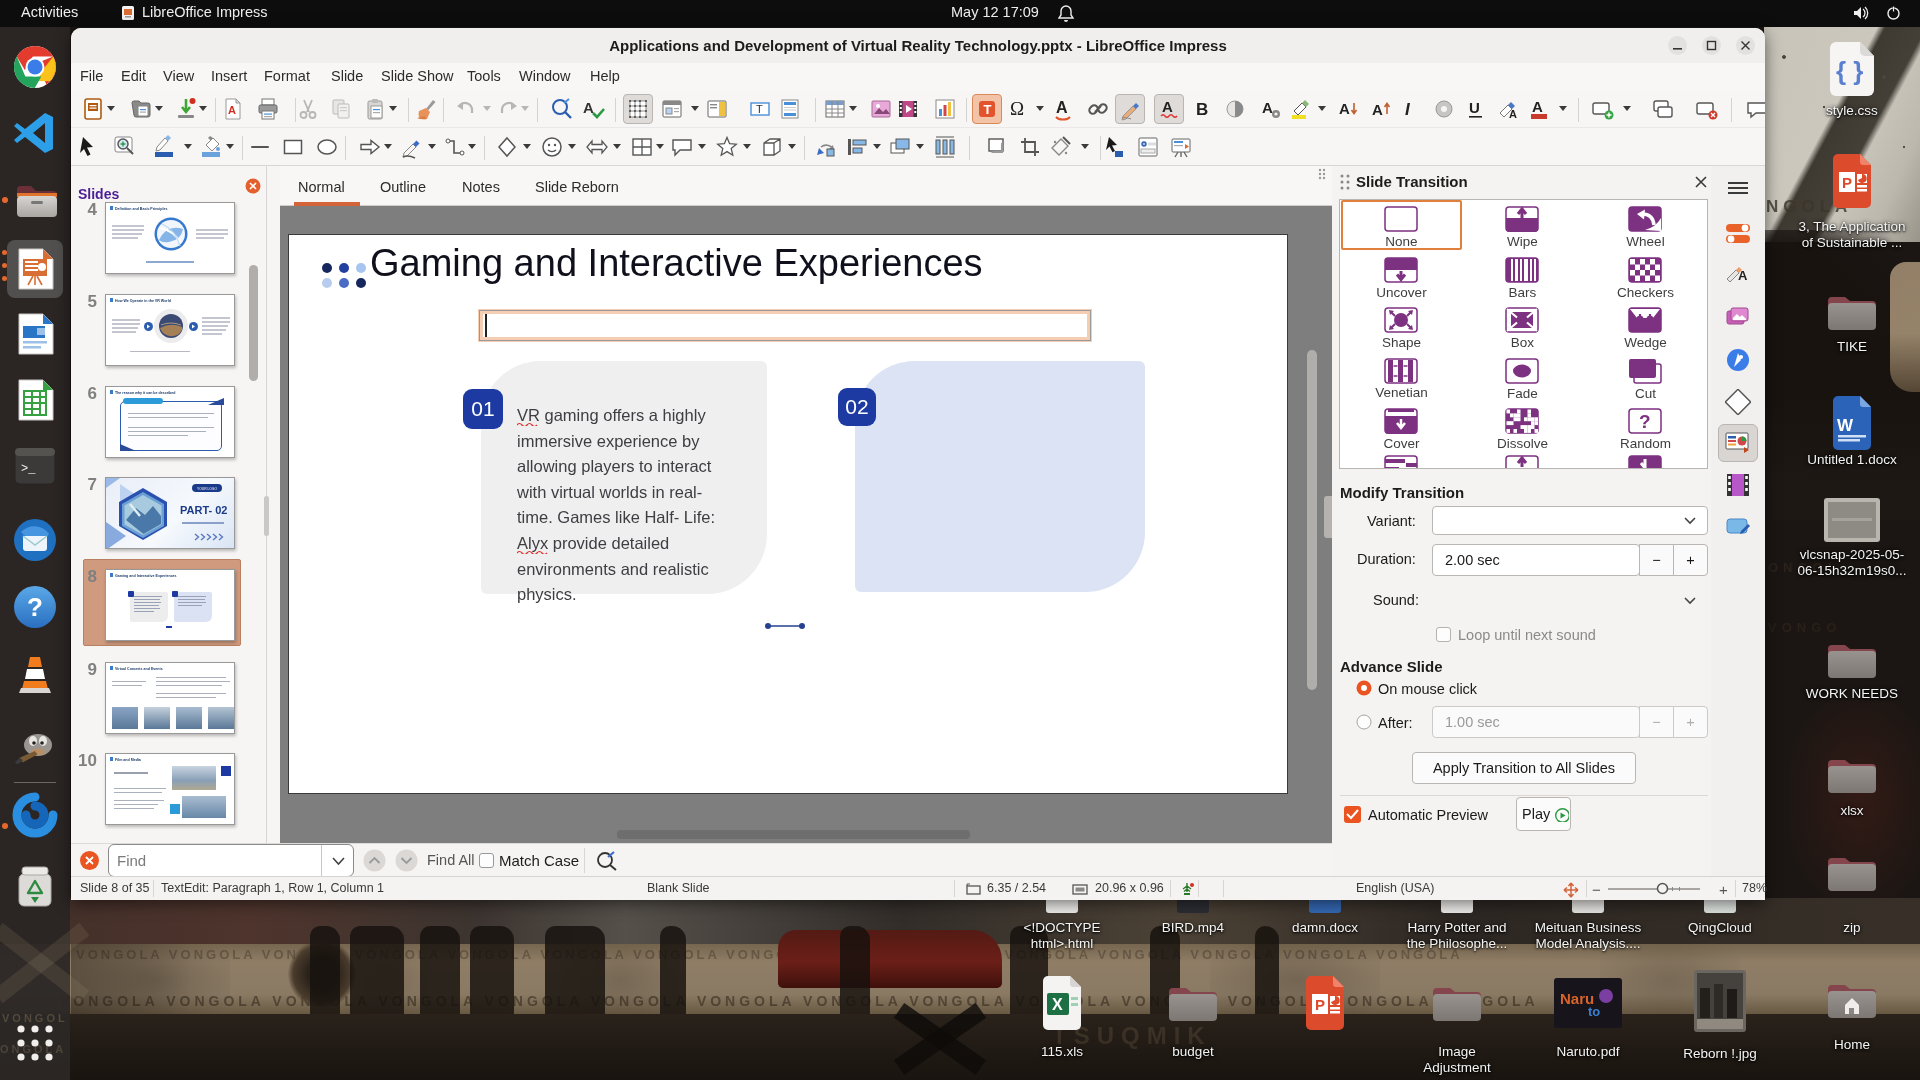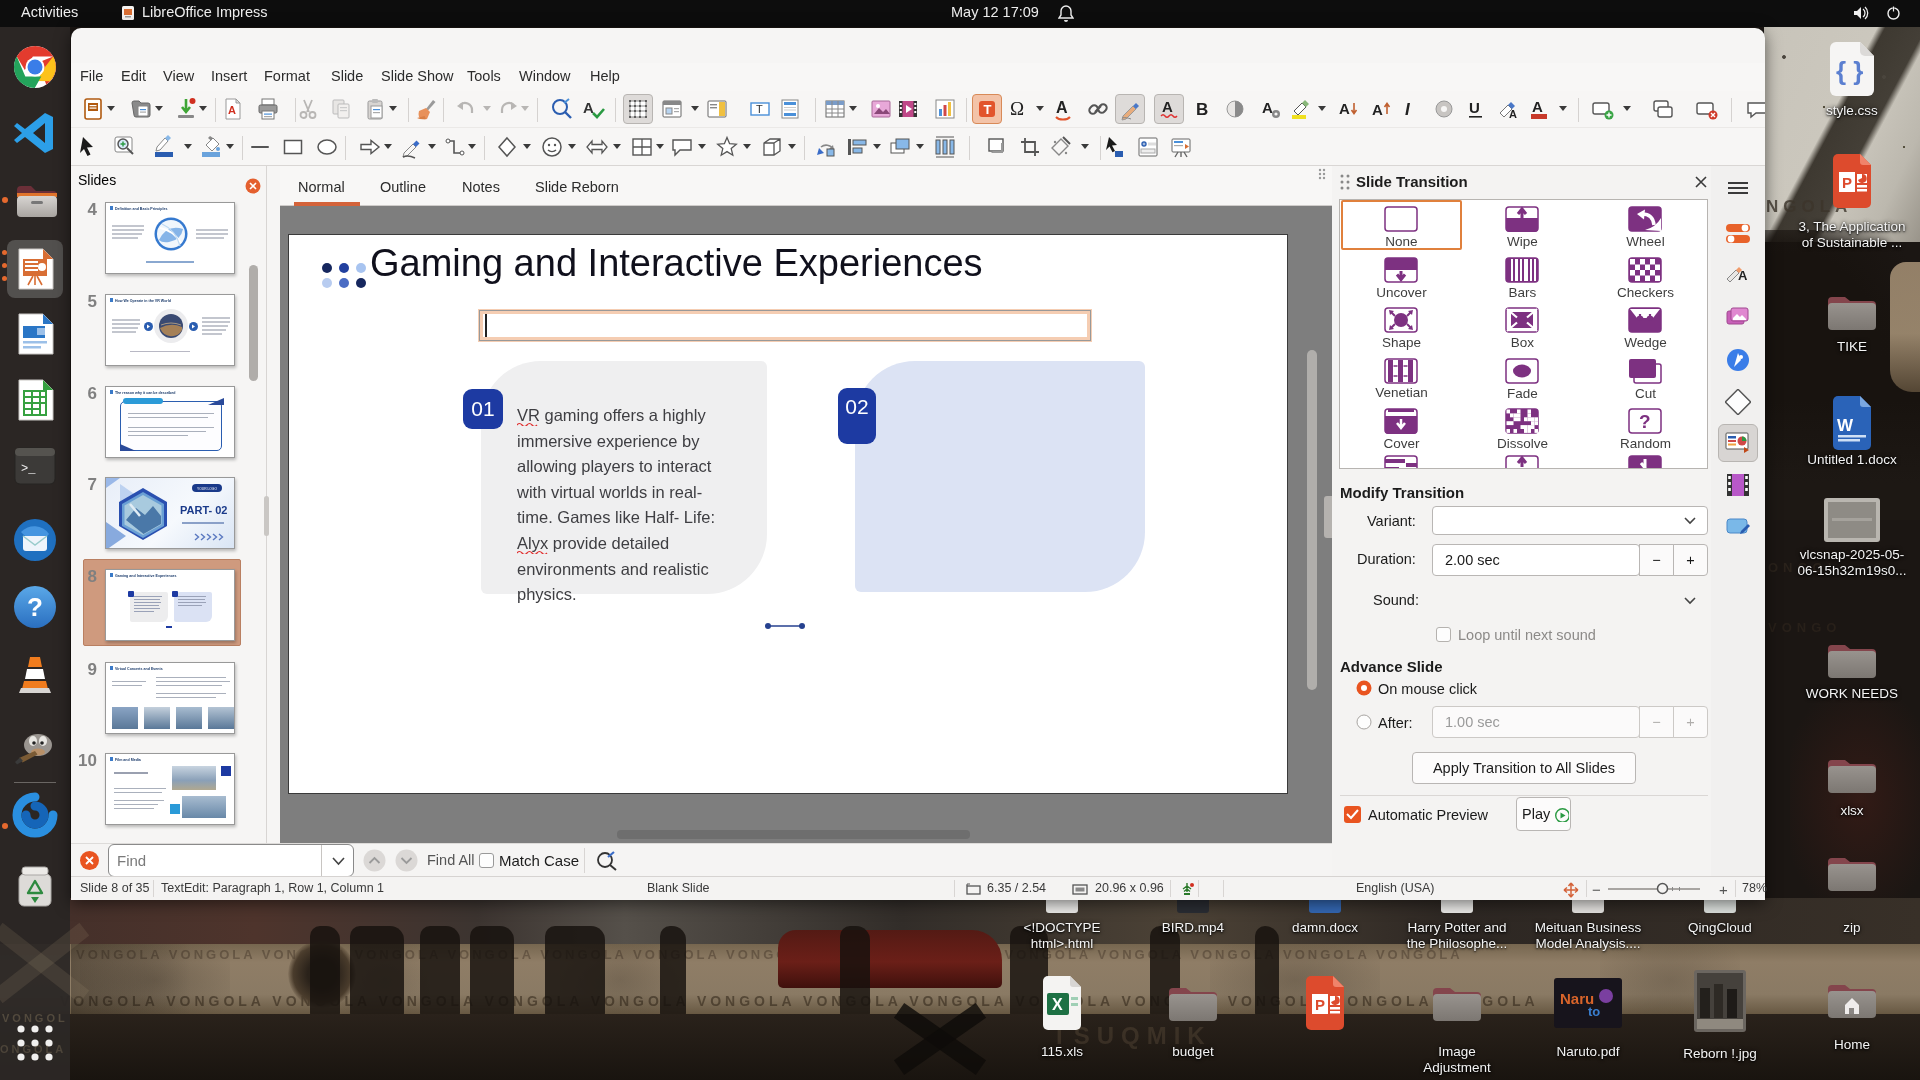--- a/index.html
+++ b/index.html
@@ -391,20 +391,32 @@
         <circle cx="10" cy="38" r="3.6" fill="#f0efee"></circle>
         <circle cx="24" cy="38" r="3.6" fill="#f0efee"></circle>
         <circle cx="38" cy="38" r="3.6" fill="#f0efee"></circle>
       </svg>
       <div class="ab" style="left:-14px;top:928px;width:110px;height:16px;background:rgba(158,142,112,0.17);transform:rotate(38deg)"></div>
       <div class="ab" style="left:-14px;top:928px;width:110px;height:16px;background:rgba(158,142,112,0.17);transform:rotate(-38deg)"></div>
       <div class="ab" style="left:2px;top:985px;font-size:11px;font-weight:bold;letter-spacing:3px;color:rgba(175,155,120,0.30);white-space:nowrap">VONGOL</div>
       <div class="ab" style="left:0px;top:1016px;font-size:11px;font-weight:bold;letter-spacing:3px;color:rgba(175,155,120,0.25);white-space:nowrap">ONGOLA</div>
     </div>
     <div id="win">
+      <div id="titlebar">
+        <div class="t">Applications and Development of Virtual Reality Technology.pptx - LibreOffice Impress</div>
+        <div class="wbtn" style="left:1597px"><svg width="19" height="19">
+            <rect x="5" y="12" width="9" height="1.6" fill="#333"></rect>
+          </svg></div>
+        <div class="wbtn" style="left:1631px"><svg width="19" height="19">
+            <rect x="5.5" y="5.5" width="8" height="8" fill="none" stroke="#333" stroke-width="1.4"></rect>
+          </svg></div>
+        <div class="wbtn" style="left:1665px"><svg width="19" height="19">
+            <path d="M5.5 5.5 l8 8 M13.5 5.5 l-8 8" stroke="#333" stroke-width="1.4"></path>
+          </svg></div>
+      </div>
       <div id="menubar">
         <span style="left:9px">File</span>
         <span style="left:50px">Edit</span>
         <span style="left:92px">View</span>
         <span style="left:140px">Insert</span>
         <span style="left:193px">Format</span>
         <span style="left:260px">Slide</span>
         <span style="left:310px">Slide Show</span>
         <span style="left:396px">Tools</span>
         <span style="left:448px">Window</span>
@@ -809,21 +821,21 @@
         </svg>
         <svg class="tbi" style="left:1098px;top:7px" width="24" height="24" viewBox="0 0 24 24">
           <rect x="3" y="4" width="18" height="13" rx="1" fill="#fff" stroke="#666"></rect>
           <rect x="5" y="6" width="9" height="2" fill="#4a90d9"></rect>
           <rect x="5" y="10" width="9" height="1.2" fill="#aaa"></rect>
           <path d="M16 9 l4 2.5 -4 2.5 z" fill="#d86e34"></path>
           <path d="M9 17 l-3 5 M15 17 l3 5 M12 17 v5" stroke="#666" stroke-width="1.4"></path>
         </svg>
       </div>
       <div id="spanel">
-        <div class="ab" style="left:7px;top:6px;font-size:14px;font-weight:normal;color:#000000">Slides</div>
+        <div class="ab" style="left:7px;top:20px;font-size:14px;font-weight:bold;color:#4c1d95">Slides</div>
         <svg class="ab" style="left:174px;top:12px" width="16" height="16">
           <circle cx="8" cy="8" r="7.5" fill="#e45f2e"></circle>
           <path d="M5 5 l6 6 M11 5 l-6 6" stroke="#fff" stroke-width="1.6"></path>
         </svg>
         <div class="ab" style="left:178px;top:99px;width:9px;height:116px;background:#b0adaa;border-radius:5px"></div>
         <div class="ab" style="left:195px;top:0px;width:1px;height:677px;background:#d8d5d3"></div>
         <div class="ab" style="left:193px;top:330px;width:5px;height:40px;background:#cac7c4;border-radius:3px"></div>
         <div class="tnum" style="left:0px;top:34px">4</div>
         <div class="thumb" style="top:36px">
           <div class="ab" style="left:9px;top:4px;font-size:6.5px;color:#1a3a6a;font-weight:bold;white-space:nowrap;transform:scale(.55);transform-origin:0 0">Definition and Basic Principles</div>
@@ -984,21 +996,21 @@
             <circle cx="31" cy="24" r="5.0" fill="#4a6cc4"></circle>
             <circle cx="48" cy="24" r="5.0" fill="#16275e"></circle>
           </svg>
           <div class="ab" style="left:81px;top:7px;font-size:38px;color:#10101c;letter-spacing:0px">Gaming and Interactive Experiences</div>
           <div class="ab" style="left:189px;top:74px;width:614px;height:33px;background:#fff;border:5px solid #f5cdb2"></div>
           <div class="ab" style="left:190px;top:75px;width:612px;height:31px;border:1px solid #999"></div>
           <div class="ab" style="left:196px;top:79px;width:1.5px;height:23px;background:#222"></div>
           <div class="ab" style="left:192px;top:126px;width:286px;height:233px;background:#efeff0;border-radius:60px 6px 60px 6px"></div>
           <div class="ab" style="left:566px;top:126px;width:290px;height:231px;background:#dce3f4;border-radius:60px 6px 60px 6px"></div>
           <div class="ab" style="left:174px;top:154px;width:40px;height:40px;background:#1d3aa2;border-radius:9px;color:#fff;font-size:21px;text-align:center;line-height:40px">01</div>
-          <div class="ab" style="left:549px;top:153px;width:38px;height:56px;background:#1d3aa2;border-radius:9px;color:#fff;font-size:21px;text-align:center;line-height:38px">02</div>
+          <div class="ab" style="left:549px;top:153px;width:38px;height:38px;background:#1d3aa2;border-radius:9px;color:#fff;font-size:21px;text-align:center;line-height:38px">02</div>
           <div class="ab" style="left:228px;top:168px;width:210px;font-size:16.5px;line-height:25.6px;color:#3e3e42"><span style="position:relative;display:inline-block">VR<svg class="ab" style="left:0px;top:19px" width="22" height="4">
                 <path d="M0 3 q2.5 -3 5 0 t5 0 t5 0 t5 0" stroke="#e03030" stroke-width="1.2" fill="none"></path>
               </svg></span> gaming offers a highly immersive experience by allowing players to interact with virtual worlds in real-time. Games like Half- Life: <span style="position:relative;display:inline-block">Alyx<svg class="ab" style="left:0px;top:19px" width="32" height="4">
                 <path d="M0 3 q2.5 -3 5 0 t5 0 t5 0 t5 0 t5 0 t5 0" stroke="#e03030" stroke-width="1.2" fill="none"></path>
               </svg></span> provide detailed environments and realistic physics.</div>
           <svg class="ab" style="left:475px;top:386px" width="42" height="10">
             <line x1="4" y1="5" x2="38" y2="5" stroke="#26418f" stroke-width="1.6"></line>
             <circle cx="4" cy="5" r="3" fill="#26418f"></circle>
             <circle cx="38" cy="5" r="3" fill="#26418f"></circle>
           </svg>

